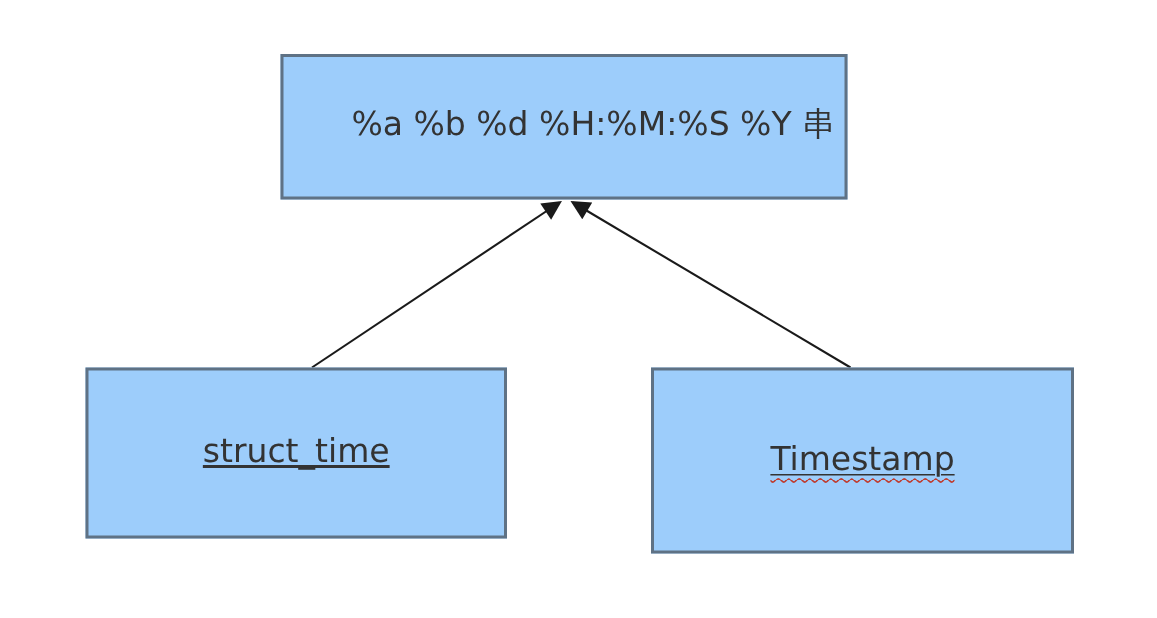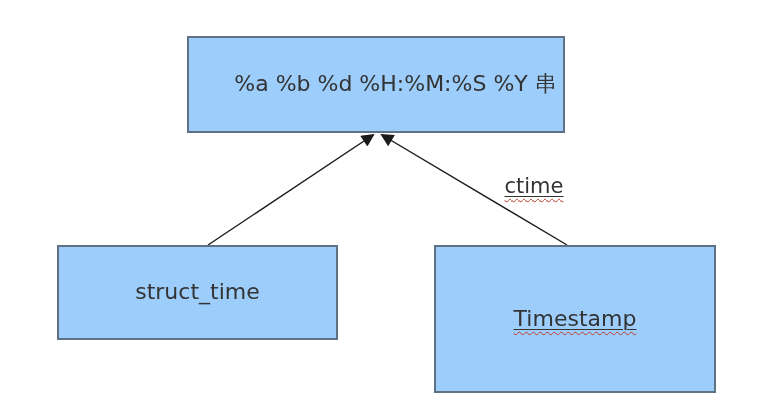--- a/index.html
+++ b/index.html
@@ -27,22 +27,22 @@
     background: var(--node-fill);
     border: 2px solid var(--node-border);
     display: flex;
     align-items: center;
     justify-content: center;
     font-size: 22px;
     line-height: 1.2;
     white-space: nowrap;
   }
   .node-top    { left: 187px; top: 36px;  width: 378px; height: 97px; padding-left: 39px; }
-  .node-left   { left: 57px;  top: 245px; width: 281px; height: 95px; }
-  .node-right  { left: 434px; top: 245px; width: 282px; height: 148px; text-align: center; }
+  .node-left   { left: 57px;  top: 245px; width: 281px; height: 114px; text-decoration: underline; }
+  .node-right  { left: 434px; top: 245px; width: 282px; height: 124px; text-align: center; }
 
   .edges-svg {
     position: absolute;
     left: 0; top: 0;
     width: 771px; height: 412px;
     pointer-events: none;
   }
   .edge-line { stroke: var(--arrow); stroke-width: 1.4; }
   .arrowhead { fill: var(--arrow); }
 
@@ -92,17 +92,14 @@
 
   <div class="node node-left">
     <span>struct_time</span>
   </div>
 
   <div class="node node-right">
     <span class="spell-error"><span class="solid-underline">Timestamp</span></span>
   </div>
 
 
-  <div class="edge-label label-ctime">
-    <span class="spell-error"><span class="solid-underline">ctime</span></span>
-  </div>
 
 </div>
 
 </body></html>

